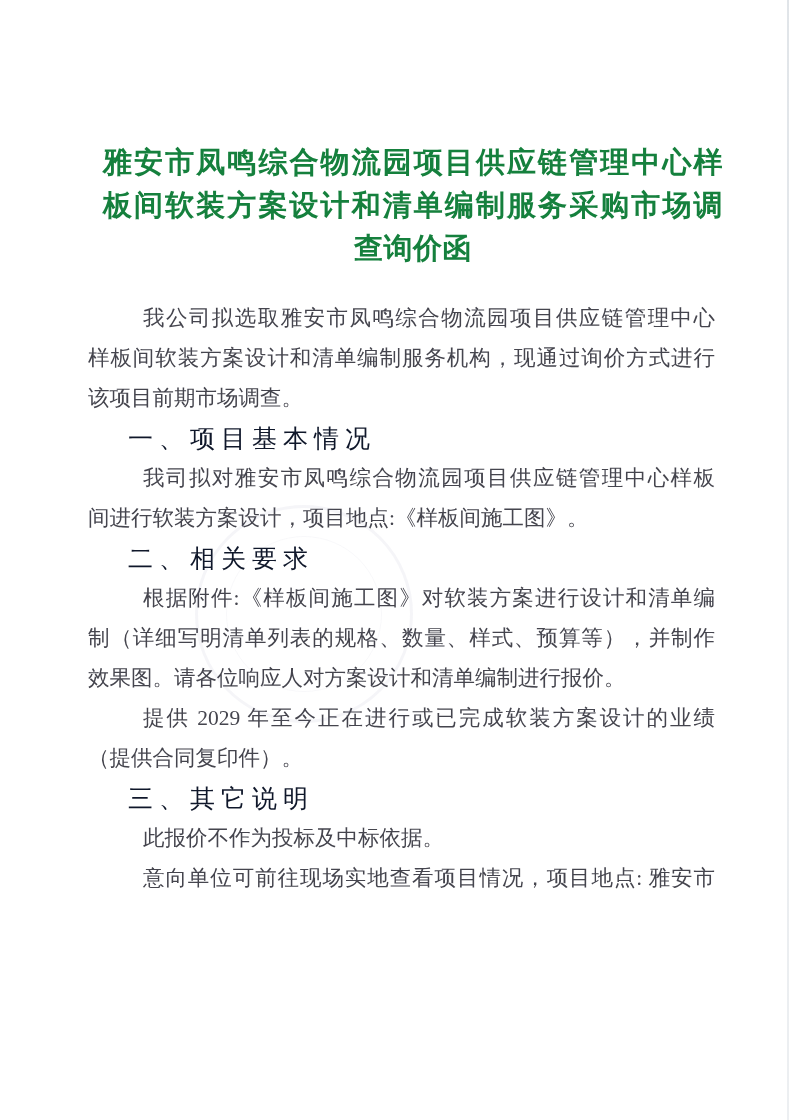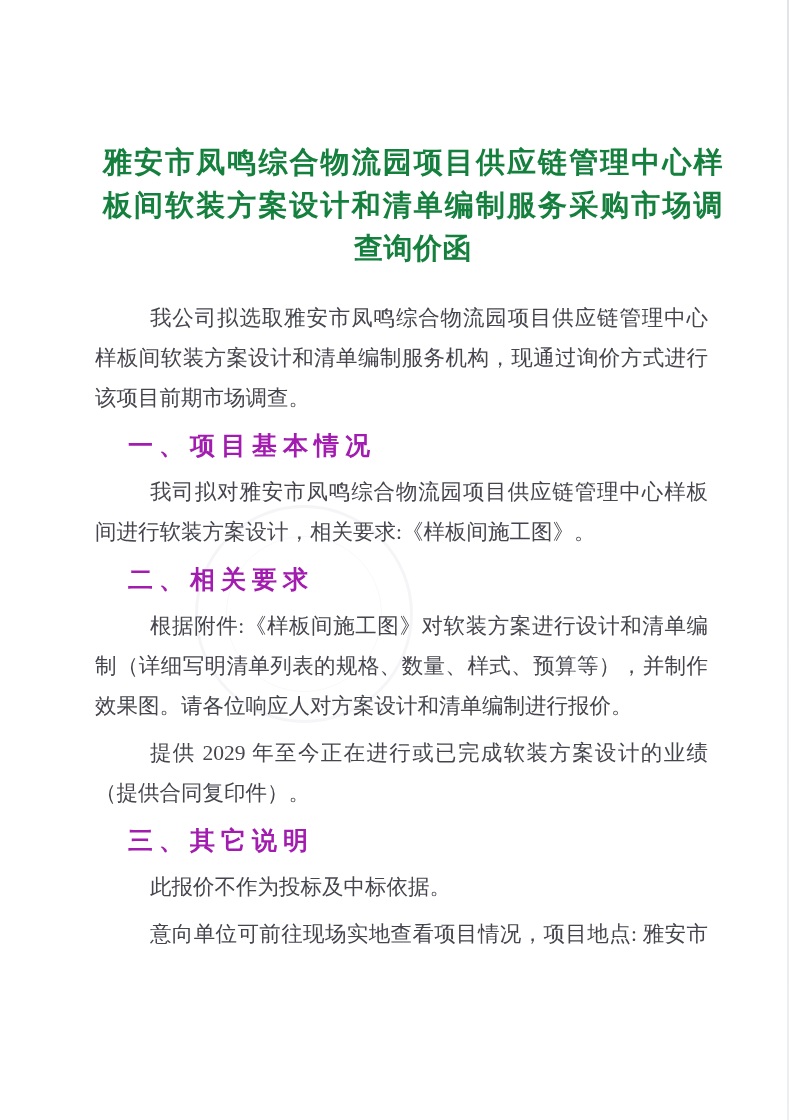--- a/index.html
+++ b/index.html
@@ -60,41 +60,41 @@
   .title-line.center {
     text-align: center;
   }
   .doc-body {
     margin: 28px 76px 0 88px;
     font-size: 21.5px;
     line-height: 40px;
     color: #45454e;
   }
   .doc-body p {
-    margin: 7px;
+    margin: 0;
   }
   .line {
     display: block;
   }
   .line.fill {
     text-align: justify;
     text-align-last: justify;
   }
   .line.indent {
     text-indent: 55px;
   }
   .heading {
     margin: 0;
     padding-left: 40px;
     font-family: "Liberation Sans", "DejaVu Sans", sans-serif;
-    font-weight: bold;
+    font-weight: normal;
     font-size: 25px;
     line-height: 40px;
     letter-spacing: 6px;
-    color: #a21caf;
+    color: #0f172a;
   }
 </style>
 </head>
 <body>
 
 <div class="page">
 
   <div class="scan-edge"></div>
   <div class="watermark"></div>
 
@@ -109,21 +109,21 @@
     <p>
       <span class="line indent fill">我公司拟选取雅安市凤鸣综合物流园项目供应链管理中心</span>
       <span class="line fill">样板间软装方案设计和清单编制服务机构，现通过询价方式进行</span>
       <span class="line">该项目前期市场调查。</span>
     </p>
 
     <h2 class="heading">一、项目基本情况</h2>
 
     <p>
       <span class="line indent fill">我司拟对雅安市凤鸣综合物流园项目供应链管理中心样板</span>
-      <span class="line">间进行软装方案设计，相关要求:《样板间施工图》。</span>
+      <span class="line">间进行软装方案设计，项目地点:《样板间施工图》。</span>
     </p>
 
     <h2 class="heading">二、相关要求</h2>
 
     <p>
       <span class="line indent fill">根据附件:《样板间施工图》对软装方案进行设计和清单编</span>
       <span class="line fill">制（详细写明清单列表的规格、数量、样式、预算等），并制作</span>
       <span class="line">效果图。请各位响应人对方案设计和清单编制进行报价。</span>
     </p>
 

